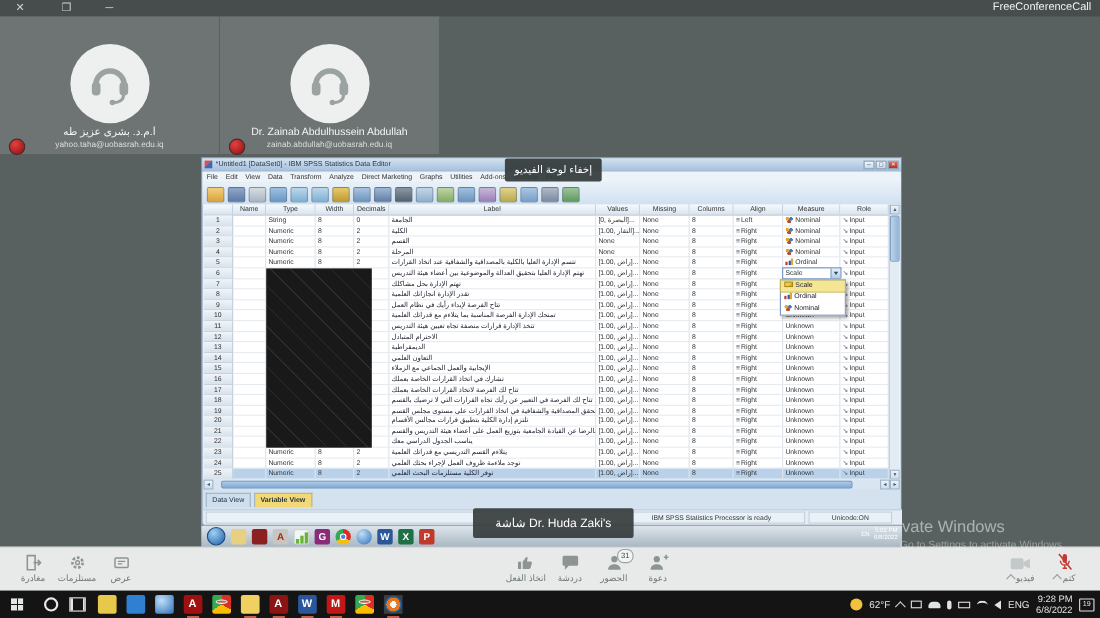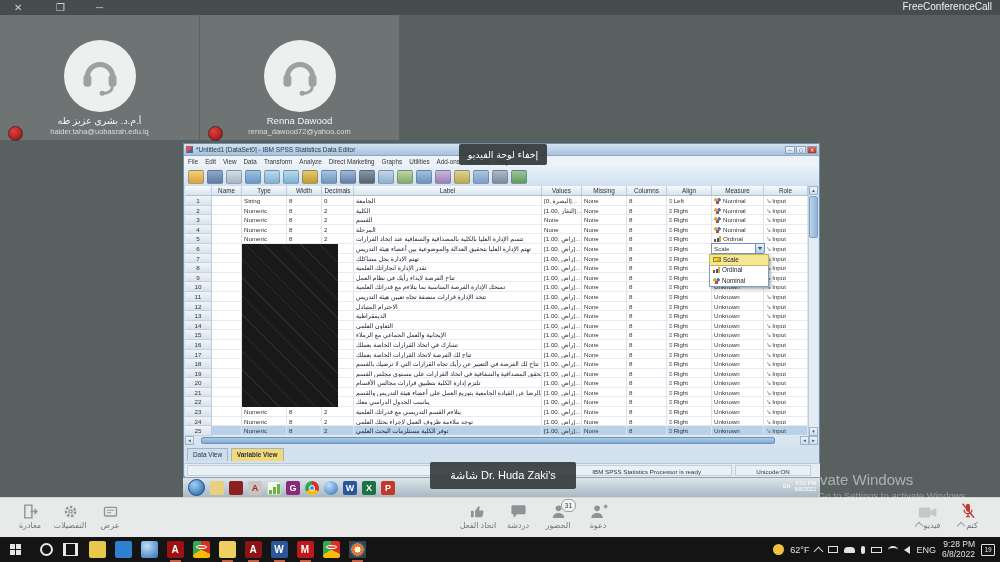--- a/index.html
+++ b/index.html
@@ -150,35 +150,35 @@
       <div class="avatar">
         <svg viewBox="0 0 64 64">
           <path d="M14 34a18 18 0 0 1 36 0" fill="none" stroke="#9aa2a2" stroke-width="7" stroke-linecap="round"></path>
           <rect x="9" y="30" width="11" height="17" rx="5" fill="#9aa2a2"></rect>
           <rect x="44" y="30" width="11" height="17" rx="5" fill="#9aa2a2"></rect>
           <path d="M49 47c0 6-6 9-12 9" fill="none" stroke="#9aa2a2" stroke-width="4" stroke-linecap="round"></path>
           <circle cx="35" cy="56" r="3.5" fill="#9aa2a2"></circle>
         </svg>
       </div>
       <div class="pname">أ.م.د. بشرى عزيز طه</div>
-      <div class="pemail">haider.taha@uobasrah.edu.iq</div>
+      <div class="pemail">yahoo.taha@uobasrah.edu.iq</div>
       <span class="recdot"></span>
     </div>
     <div class="tile">
       <div class="avatar">
         <svg viewBox="0 0 64 64">
           <path d="M14 34a18 18 0 0 1 36 0" fill="none" stroke="#9aa2a2" stroke-width="7" stroke-linecap="round"></path>
           <rect x="9" y="30" width="11" height="17" rx="5" fill="#9aa2a2"></rect>
           <rect x="44" y="30" width="11" height="17" rx="5" fill="#9aa2a2"></rect>
           <path d="M49 47c0 6-6 9-12 9" fill="none" stroke="#9aa2a2" stroke-width="4" stroke-linecap="round"></path>
           <circle cx="35" cy="56" r="3.5" fill="#9aa2a2"></circle>
         </svg>
       </div>
-      <div class="pname">Renna Dawood</div>
-      <div class="pemail">renna_dawood72@yahoo.com</div>
+      <div class="pname">Dr. Zainab Abdulhussein Abdullah</div>
+      <div class="pemail">zainab.abdullah@uobasrah.edu.iq</div>
       <span class="recdot"></span>
     </div>
   </div>
 
 <div id="wm1">Activate Windows</div>
 <div id="wm2">Go to Settings to activate Windows.</div>
 
 <div id="spss">
   <div class="ttl">
     <span class="appico"></span>
@@ -659,21 +659,21 @@
       </span>
       <span class="clbl">مغادرة</span>
     </div>
     <div class="citem">
       <span class="cic">
         <svg width="17" height="17" viewBox="0 0 24 24">
             <circle cx="12" cy="12" r="6.5" fill="none" stroke="#8d9494" stroke-width="3.4" stroke-dasharray="3.4 2.4"></circle>
             <circle cx="12" cy="12" r="2.4" fill="none" stroke="#8d9494" stroke-width="1.8"></circle>
           </svg>
       </span>
-      <span class="clbl">التفضيلات</span>
+      <span class="clbl">مستلزمات</span>
     </div>
     <div class="citem">
       <span class="cic">
         <svg width="19" height="16" viewBox="0 0 24 24">
             <rect x="3" y="5" width="18" height="13" rx="1.5" fill="none" stroke="#8d9494" stroke-width="2"></rect>
             <path d="M7 9.5h10M7 13h6" stroke="#8d9494" stroke-width="1.6"></path>
           </svg>
       </span>
       <span class="clbl">عرض</span>
     </div>

